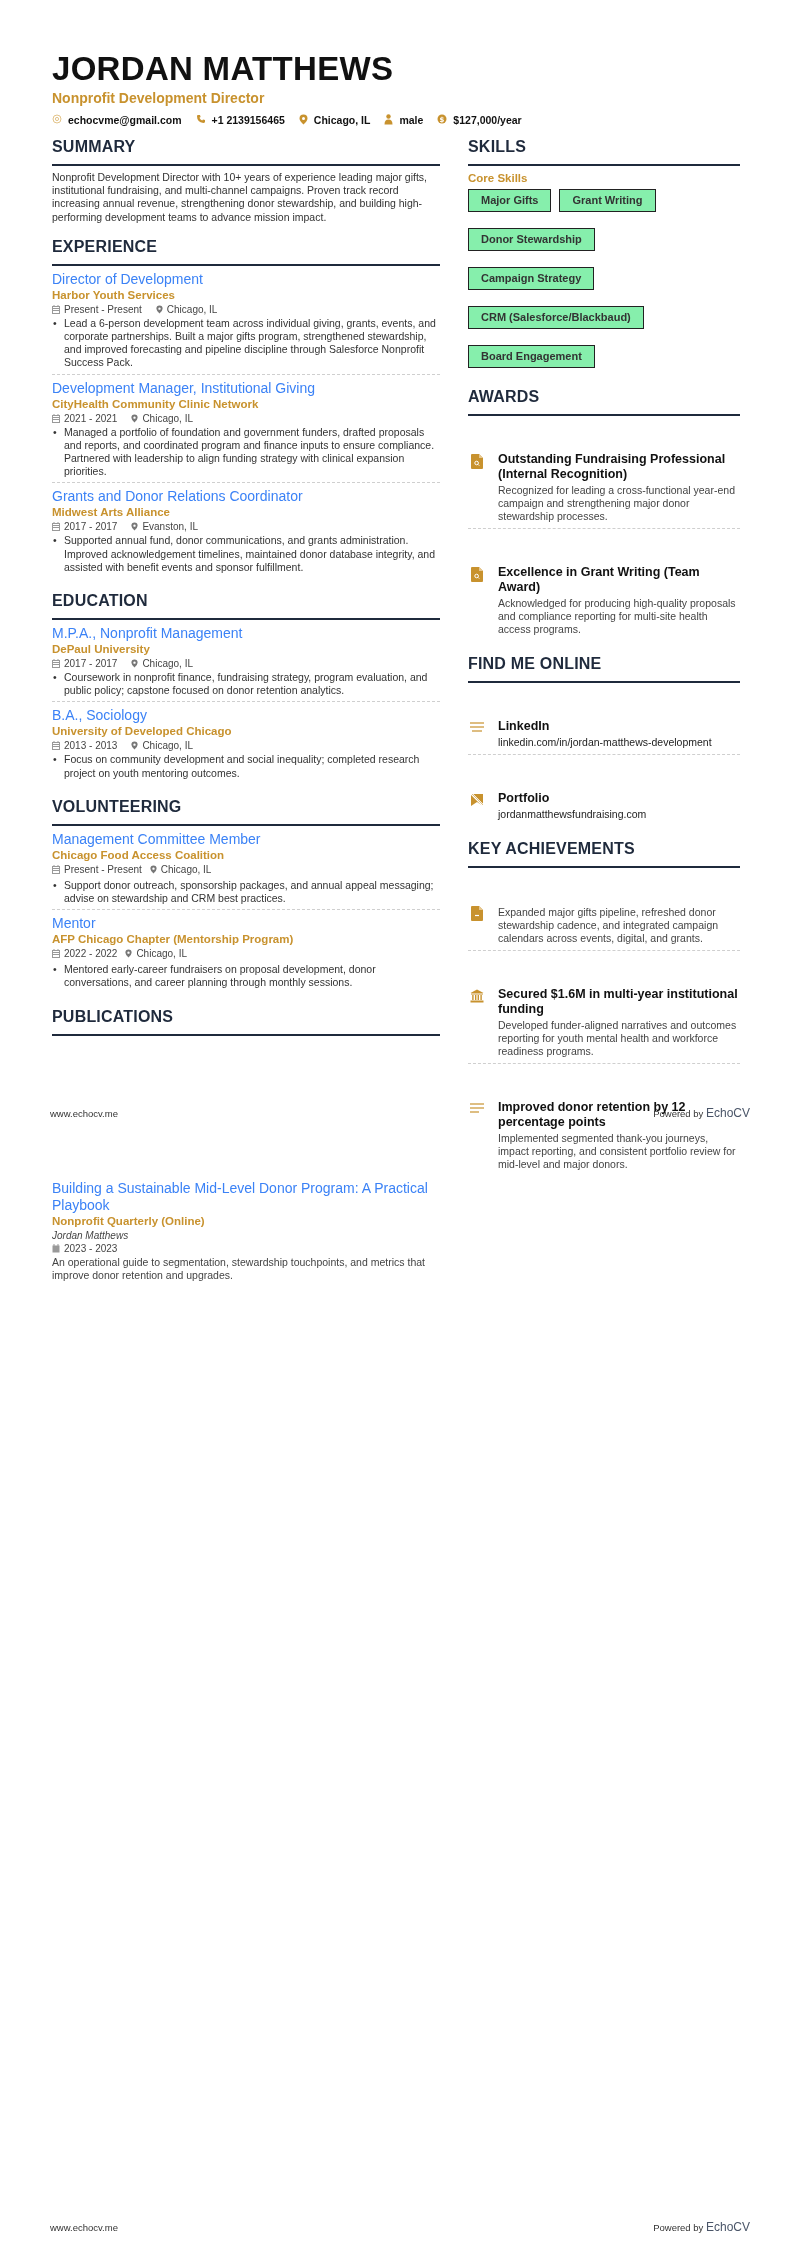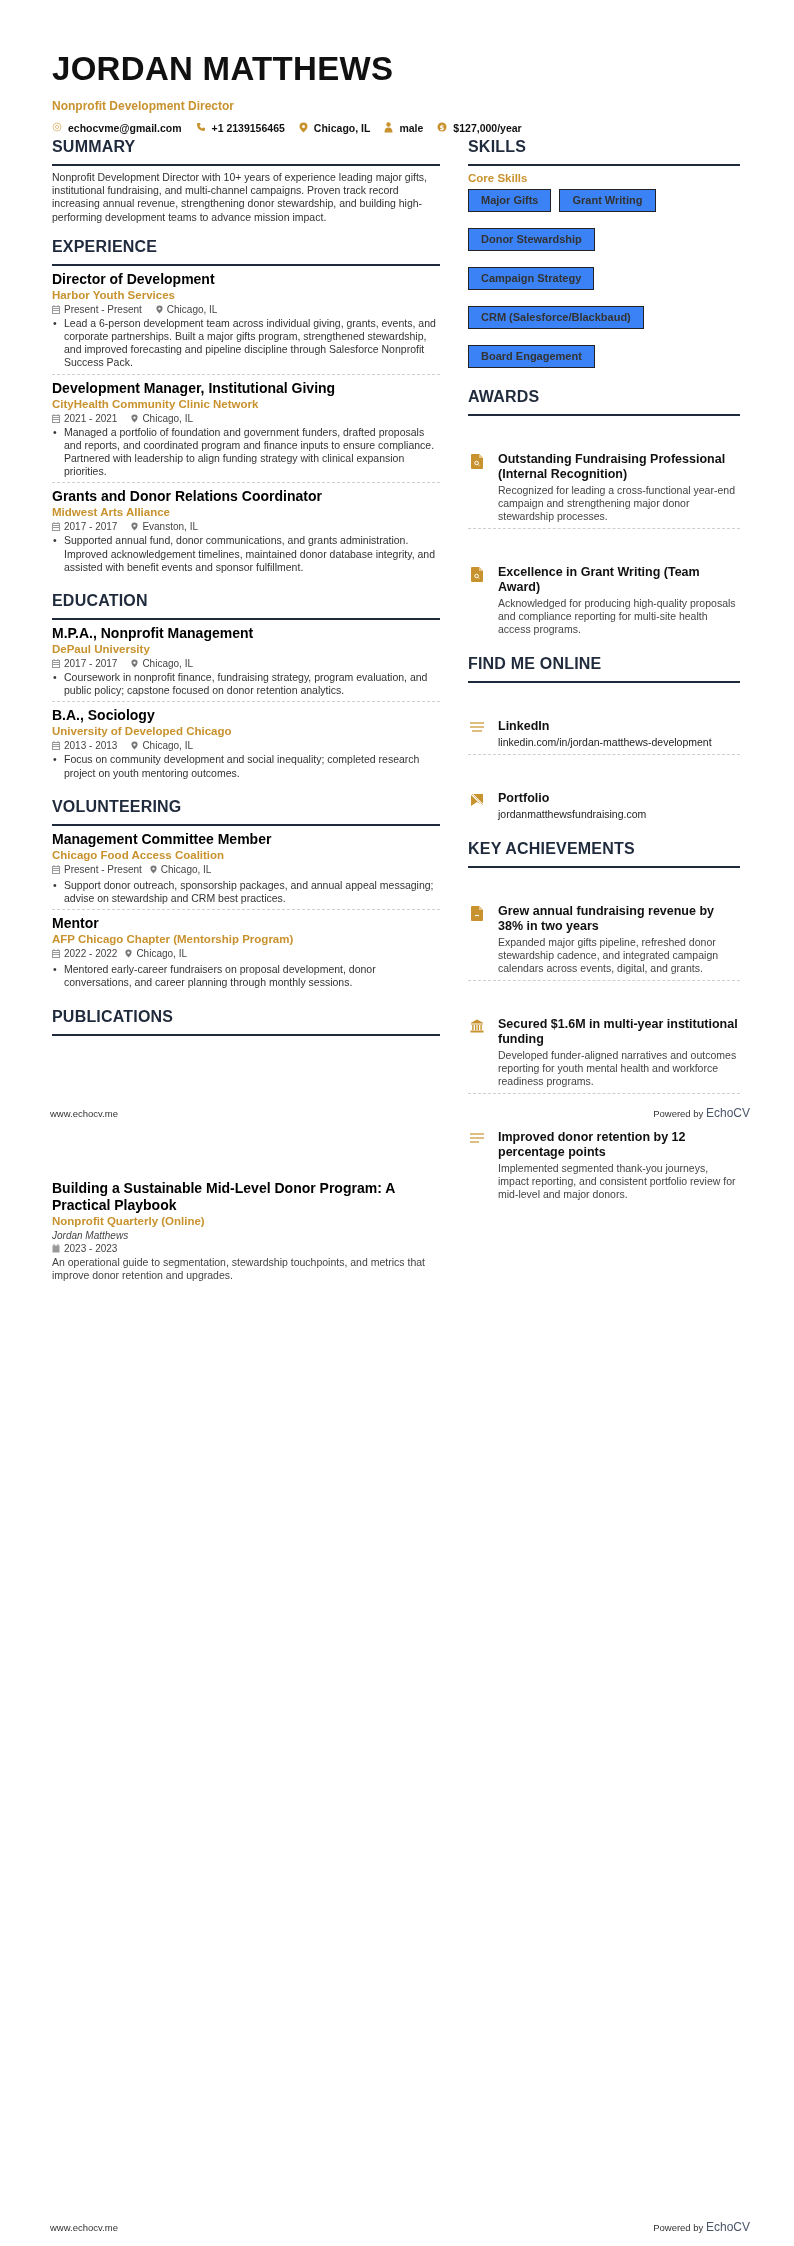--- a/index.html
+++ b/index.html
@@ -4,47 +4,47 @@
   <style>
     * { box-sizing: border-box; margin: 0; padding: 0; }
     html, body { width: 794px; background: #ffffff; }
     body { font-family: "Liberation Sans", "DejaVu Sans", sans-serif; color: #222; position: relative; height: 2246px; overflow: hidden; }
     .page { position: absolute; left: 0; width: 794px; }
     .page1 { top: 0; height: 1123px; }
     .page2 { top: 1123px; height: 1123px; }
 
     .header { position: absolute; left: 52px; top: 50px; width: 700px; }
     .name { font-size: 33px; font-weight: 700; color: #111; letter-spacing: 0.3px; line-height: 38px; }
-    .jobtitle { font-size: 12px; font-weight: 700; color: #c8922e; line-height: 20px; margin-top: 8px; }
+    .jobtitle { font-size: 14px; font-weight: 700; color: #c8922e; line-height: 20px; margin-top: 0px; }
     .contacts { display: flex; align-items: center; gap: 14px; margin-top: 6px; font-size: 10.5px; font-weight: 700; color: #111; }
     .contact { display: flex; align-items: flex-start; gap: 6px; }
     .ic { display: inline-flex; align-items: center; justify-content: center; color: #c8922e; }
     .ic svg { display: block; }
 
     .col-left { position: absolute; left: 52px; top: 138px; width: 388px; }
     .col-right { position: absolute; left: 468px; top: 138px; width: 272px; }
 
     .section { margin-bottom: 14px; }
     .sec-title { font-size: 16px; font-weight: 700; color: #1f2a3c; letter-spacing: 0.2px; line-height: 18px; padding-bottom: 8px; border-bottom: 2.5px solid #1f2a3c; margin-bottom: 5px; }
 
     .summary-text { font-size: 10.5px; line-height: 13.2px; color: #333; }
 
     .entry { padding-bottom: 4px; margin-bottom: 5px; border-bottom: 1px dashed #cfcfcf; }
     .entry.last { border-bottom: none; }
-    .entry-title { font-size: 14px; font-weight: 700; color: #000000; line-height: 17px; }
+    .entry-title { font-size: 14px; font-weight: 400; color: #3b82f6; line-height: 17px; }
     .entry-org { font-size: 11.5px; font-weight: 700; color: #c8922e; line-height: 15px; }
     .entry-meta { display: flex; align-items: center; gap: 14px; font-size: 10px; color: #444; line-height: 13px; }
     .meta-item { display: flex; align-items: center; gap: 4px; }
     .bullets { list-style: none; margin-top: 1px; }
     .bullets li { position: relative; padding-left: 12px; font-size: 10.5px; line-height: 13.2px; color: #333; }
     .bullets li::before { content: "•"; position: absolute; left: 1px; top: 0; color: #333; }
 
     .skills-sub { font-size: 11.5px; font-weight: 700; color: #c8922e; margin-bottom: 4px; line-height: 14px; }
     .chips { display: flex; flex-wrap: wrap; gap: 8px 8px; }
-    .chip { border: 1.3px solid #222; padding: 4px 12px; font-size: 11px; font-weight: 700; color: #333; line-height: 13px; background: #3b82f6; }
+    .chip { border: 1.3px solid #222; padding: 4px 12px; font-size: 11px; font-weight: 700; color: #333; line-height: 13px; background: #86efac; }
 
     .item { display: flex; gap: 12px; padding-bottom: 5px; margin-bottom: 6px; border-bottom: 1px dashed #cfcfcf; margin-top: 36px; }
     .item.last { border-bottom: none; }
     .item-ic { width: 18px; flex: 0 0 18px; padding-top: 2px; display: flex; justify-content: center; }
     .item-body { flex: 1; }
     .item-title { font-size: 12.5px; font-weight: 700; color: #111; line-height: 15px; }
     .item-desc { font-size: 10.5px; color: #444; line-height: 13px; margin-top: 2px; }
     .item-link { font-size: 10.5px; color: #222; line-height: 13px; margin-top: 2px; }
 
     .footer { position: absolute; left: 50px; width: 700px; display: flex; justify-content: space-between; align-items: baseline; font-size: 9.5px; color: #333; }
@@ -436,21 +436,20 @@
       <div class="sec-title">KEY ACHIEVEMENTS</div>
       <div class="item">
         <div class="item-ic">
           <svg width="12" height="15" viewBox="0 0 12 15">
               <path d="M1 0 H8 L12 4 V14 Q12 15 11 15 H1 Q0 15 0 14 V1 Q0 0 1 0 Z" fill="#c8922e"></path>
               <path d="M8 0 V4 H12" fill="#e8c890"></path>
               <line x1="4" y1="9.5" x2="8" y2="9.5" stroke="#fff" stroke-width="1.2"></line>
             </svg>
         </div>
         <div class="item-body">
-          <div class="item-title">Grew annual fundraising revenue by 38% in two years</div>
           <div class="item-desc">Expanded major gifts pipeline, refreshed donor stewardship cadence, and integrated campaign calendars across events, digital, and grants.</div>
         </div>
       </div>
       <div class="item">
         <div class="item-ic">
           <svg width="14" height="14" viewBox="0 0 14 14">
               <path d="M7 0.5 L13.5 4 H0.5 Z" fill="#c8922e"></path>
               <rect x="1" y="4.5" width="12" height="1" fill="#c8922e"></rect>
               <rect x="2.2" y="6" width="1.4" height="5" fill="#c8922e"></rect>
               <rect x="5" y="6" width="1.4" height="5" fill="#c8922e"></rect>

